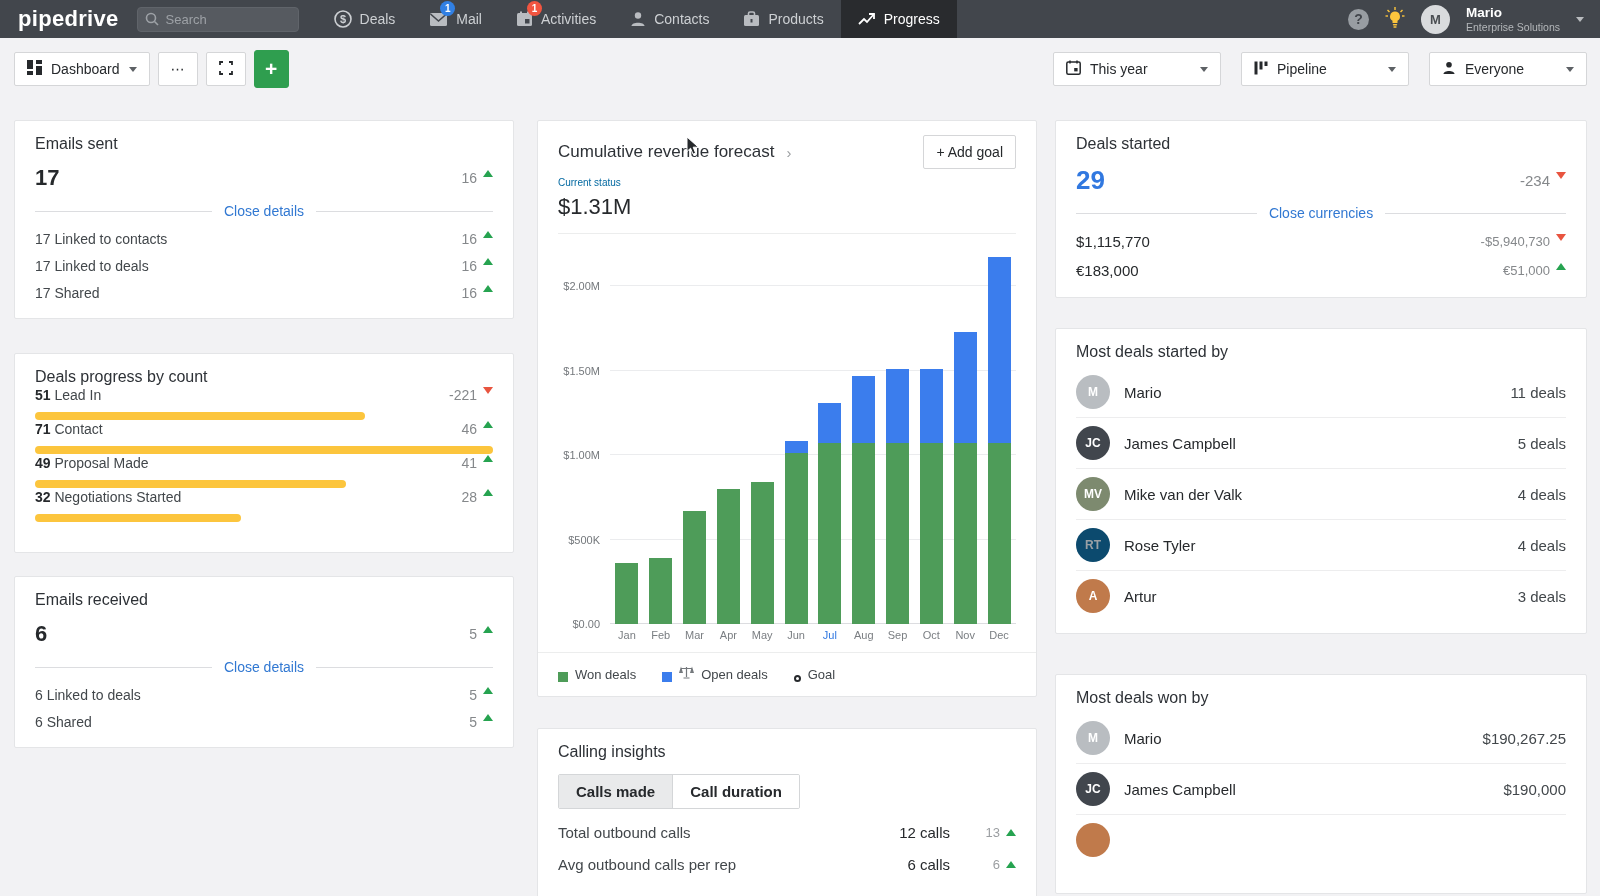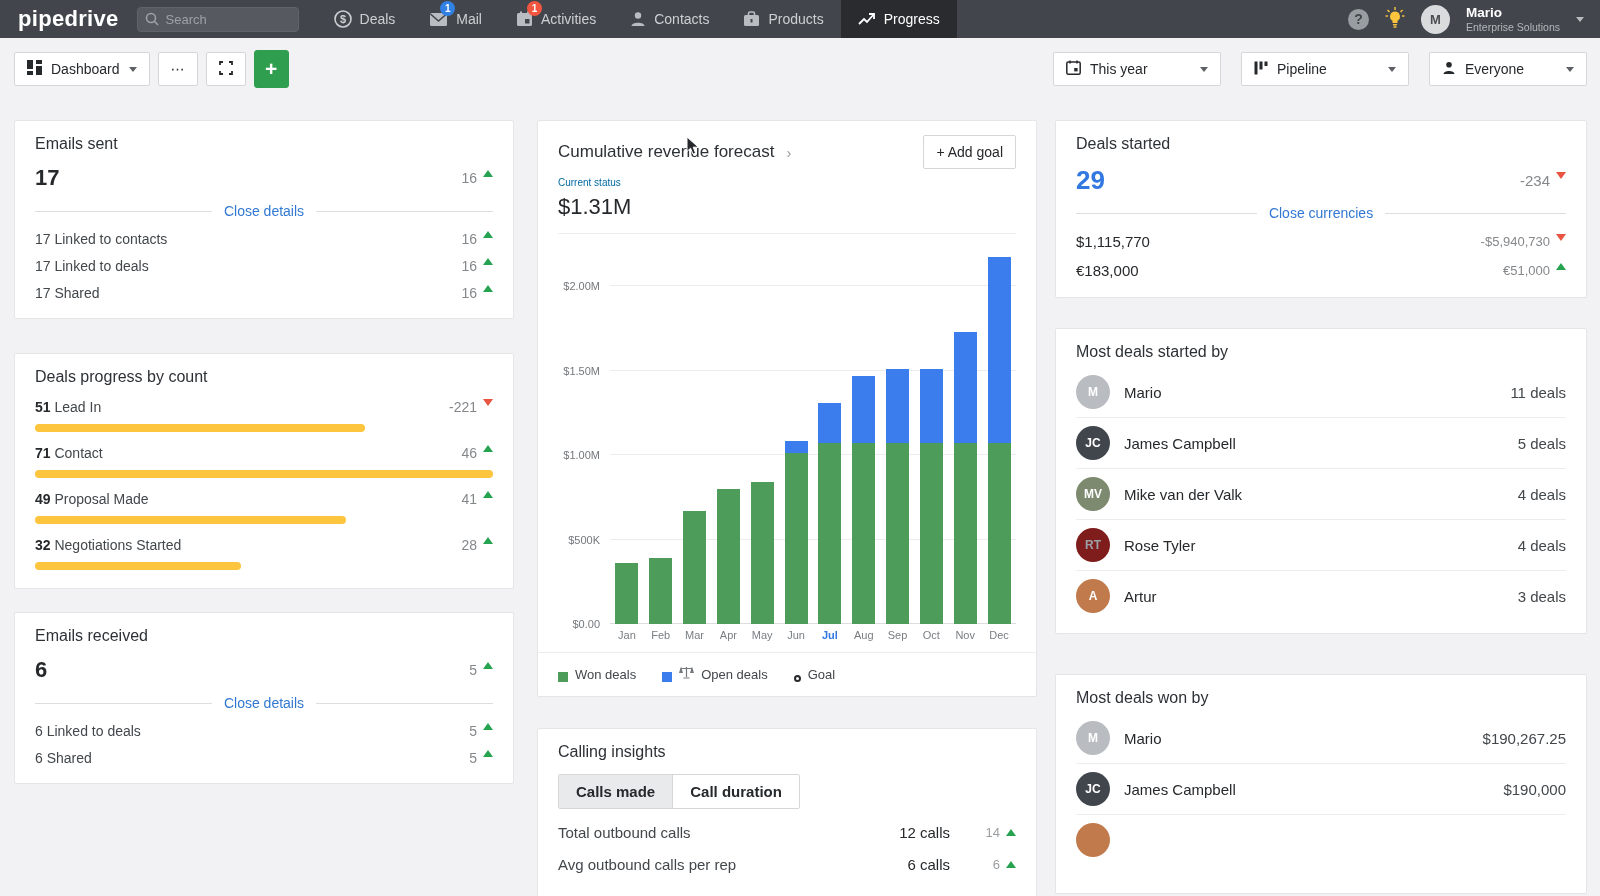--- a/index.html
+++ b/index.html
@@ -53,21 +53,21 @@
 
   
   .metric-row{display:flex;justify-content:space-between;align-items:center;margin-top:12px}
   .metric-big{font-size:22px;font-weight:bold}
   .divider-link{display:flex;align-items:center;gap:12px;margin:12px 0 6px}
   .divider-link .line{flex:1;height:1px;background:#dcdde0}
   .link{color:#3178d2;font-size:14px;cursor:pointer;white-space:nowrap}
   .detail-row{display:flex;justify-content:space-between;align-items:center;padding:5.5px 0;font-size:14px;color:#42474b}
 
   
-  .dp-row{margin-top:13px}
+  .dp-row{margin-top:1px}
   .dp-top{display:flex;justify-content:space-between;align-items:center;font-size:14px;color:#42474b}
   .dp-top b{color:#26292c}
   .dp-bar{margin-top:9px;height:8px;border-radius:4px}
   .dp-fill{height:8px;border-radius:4px;background:#fcc53d}
 
   
   .fc-card{height:577px;overflow:hidden}
   .fc-head{display:flex;align-items:center}
   .fc-title{font-size:17px;color:#2d3136}
   .chev{color:#9a9da0;margin-left:12px;font-size:15px}
@@ -80,21 +80,21 @@
   .chart{display:flex;margin-top:10px}
   .ylabels{width:52px;position:relative;height:380px;font-size:11px;color:#74787c}
   .ylab{position:absolute;right:10px;transform:translateY(50%)}
   .plot{flex:1;position:relative;height:380px}
   .gridline{position:absolute;left:0;right:0;height:1px;background:#ebecee}
   .bars{position:absolute;left:0;right:0;top:0;bottom:0;display:flex;align-items:flex-end}
   .slot{flex:1;display:flex;justify-content:center}
   .bar{width:23px;display:flex;flex-direction:column;justify-content:flex-end}
   .xlabels{display:flex;margin-left:52px;margin-top:5px}
   .xlab{flex:1;text-align:center;font-size:11px;color:#7a7e82}
-  .xlab.hl{color:#3178e0;font-weight:bold}
+  .xlab.hl{color:#3178e0;font-weight:normal}
   .legend{display:flex;align-items:center;gap:26px;border-top:1px solid #eceded;margin:11px -20px 0;padding:13px 20px 2px;font-size:13px;color:#42474b}
   .lg{display:flex;align-items:flex-end;gap:7px}
   .sq{width:10px;height:10px;display:inline-block}
   .goal-dot{width:7px;height:7px;border:2px solid #26292c;border-radius:50%;display:inline-block}
 
   
   .tabs{display:flex;margin-top:13px;width:max-content;border:1px solid #d4d6d8;border-radius:2px;overflow:hidden}
   .tab{padding:8px 17px;font-size:15px;font-weight:bold;background:#fff;cursor:pointer;color:#26292c}
   .tab + .tab{border-left:1px solid #d4d6d8}
   .tab.active{background:#e9eaeb}
@@ -311,21 +311,21 @@
       </div>
     <div class="detail-row">
         <span>17 Shared</span>
         <span class="trend">
           <span>16</span>
           <span class="tri up"></span>
         </span>
       </div>
   </div>
 
-  <div class="card" style="margin-bottom:23px;padding-bottom:18px">
+  <div class="card" style="margin-bottom:23px;padding-bottom:30px">
     <div class="c-title">Deals progress by count</div>
     <div class="dp-row">
       <div class="dp-top">
           <span><b>51</b> <span>Lead In</span></span>
           <span class="trend">
             <span>-221</span>
             <span class="tri down"></span>
           </span>
         </div>
       <div class="dp-bar">
@@ -550,21 +550,21 @@
   <div class="card" style="margin-top:31px;height:260px">
     <div class="c-title">Calling insights</div>
     <div class="tabs">
       <div class="tab active">Calls made</div>
       <div class="tab">Call duration</div>
     </div>
     <div class="ci-row">
       <span>Total outbound calls</span>
       <span class="ci-val">12 calls</span>
       <span class="ci-trend">
-          <span>14</span>
+          <span>13</span>
           <span class="tri up"></span>
         </span>
     </div>
     <div class="ci-row">
       <span>Avg outbound calls per rep</span>
       <span class="ci-val">6 calls</span>
       <span class="ci-trend">
           <span>6</span>
           <span class="tri up"></span>
         </span>
@@ -616,21 +616,21 @@
           <span class="avatar" style="background: rgb(65, 70, 77); color: rgb(255, 255, 255);">JC</span>
           <span>James Campbell</span>
           <span class="p-val">5 deals</span>
         </div>
       <div class="p-row">
           <span class="avatar" style="background: rgb(125, 138, 111); color: rgb(255, 255, 255);">MV</span>
           <span>Mike van der Valk</span>
           <span class="p-val">4 deals</span>
         </div>
       <div class="p-row">
-          <span class="avatar" style="background: #7f1d1d; color: rgb(154, 160, 165);">RT</span>
+          <span class="avatar" style="background: #0c4a6e; color: rgb(154, 160, 165);">RT</span>
           <span>Rose Tyler</span>
           <span class="p-val">4 deals</span>
         </div>
       <div class="p-row">
           <span class="avatar" style="background: rgb(192, 122, 75); color: rgb(255, 255, 255);">A</span>
           <span>Artur</span>
           <span class="p-val">3 deals</span>
         </div>
     </div>
   </div>

